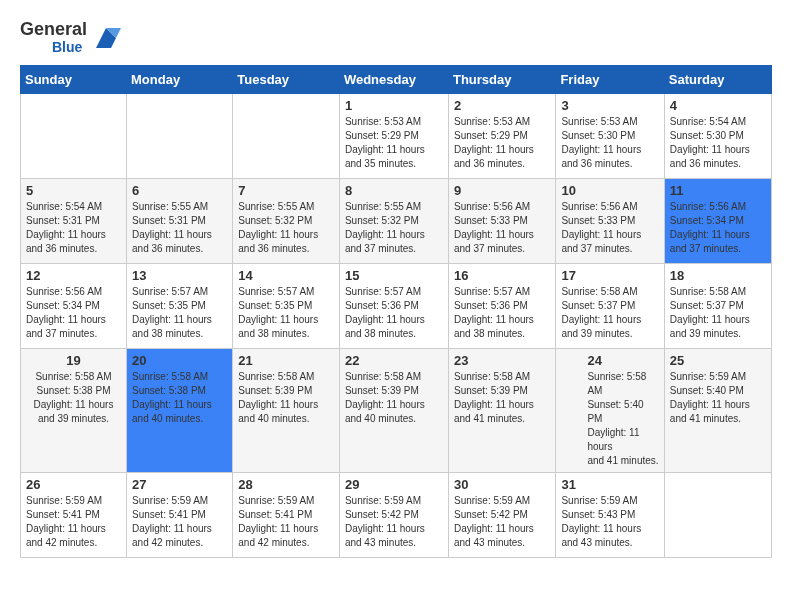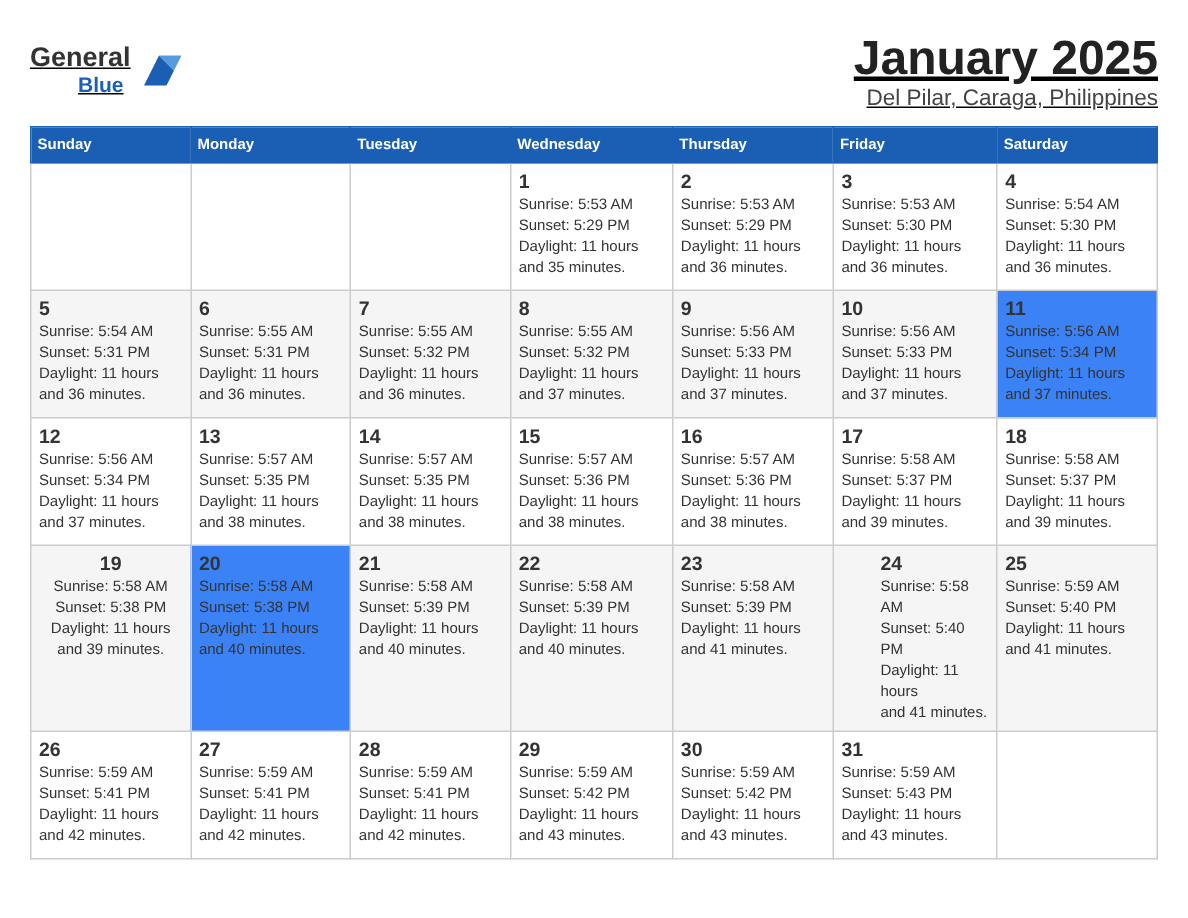--- a/index.html
+++ b/index.html
@@ -6,23 +6,22 @@
     body {
       font-family: Arial, sans-serif;
       background: #fff;
       width: 792px;
       min-height: 612px;
       padding: 20px;
     }
     .header {
       display: flex;
       justify-content: space-between;
-      align-items: center;
+      align-items: flex-end;
       margin-bottom: 10px;
-      text-decoration: underline;
     }
     .logo {
       display: flex;
       align-items: center;
     }
     .logo-text {
       display: flex;
       flex-direction: column;
       line-height: 1.1;
     }
@@ -56,21 +55,21 @@
     }
     .calendar {
       width: 100%;
       border-collapse: collapse;
       border: 1px solid #ccc;
     }
     .calendar th {
       background-color: #1a5fb4;
       color: #fff;
       padding: 6px 4px;
-      font-size: 10px;
+      font-size: 13px;
       text-align: left;
       border: 1px solid #1a5fb4;
     }
     .calendar td {
       vertical-align: top;
       padding: 4px 5px;
       border: 1px solid #ccc;
       font-size: 10.5px;
       color: #333;
       width: 113px;
@@ -104,24 +103,20 @@
   <div class="logo">
     <div class="logo-text">
       <span class="logo-general">General</span>
       <span class="logo-blue">Blue</span>
     </div>
     <svg class="logo-icon" viewBox="0 0 30 30">
       <polygon points="5,25 15,5 25,15 20,25" fill="#1a5fb4"></polygon>
       <polygon points="15,5 25,15 30,5" fill="#5599e0"></polygon>
     </svg>
   </div>
-  <div class="title-section">
-    <div class="month-title">January 2025</div>
-    <div class="location">Del Pilar, Caraga, Philippines</div>
-  </div>
 </div>
 
 <table class="calendar">
   <thead>
     <tr>
     <th>Sunday</th>
         <th>Monday</th>
         <th>Tuesday</th>
         <th>Wednesday</th>
         <th>Thursday</th>

